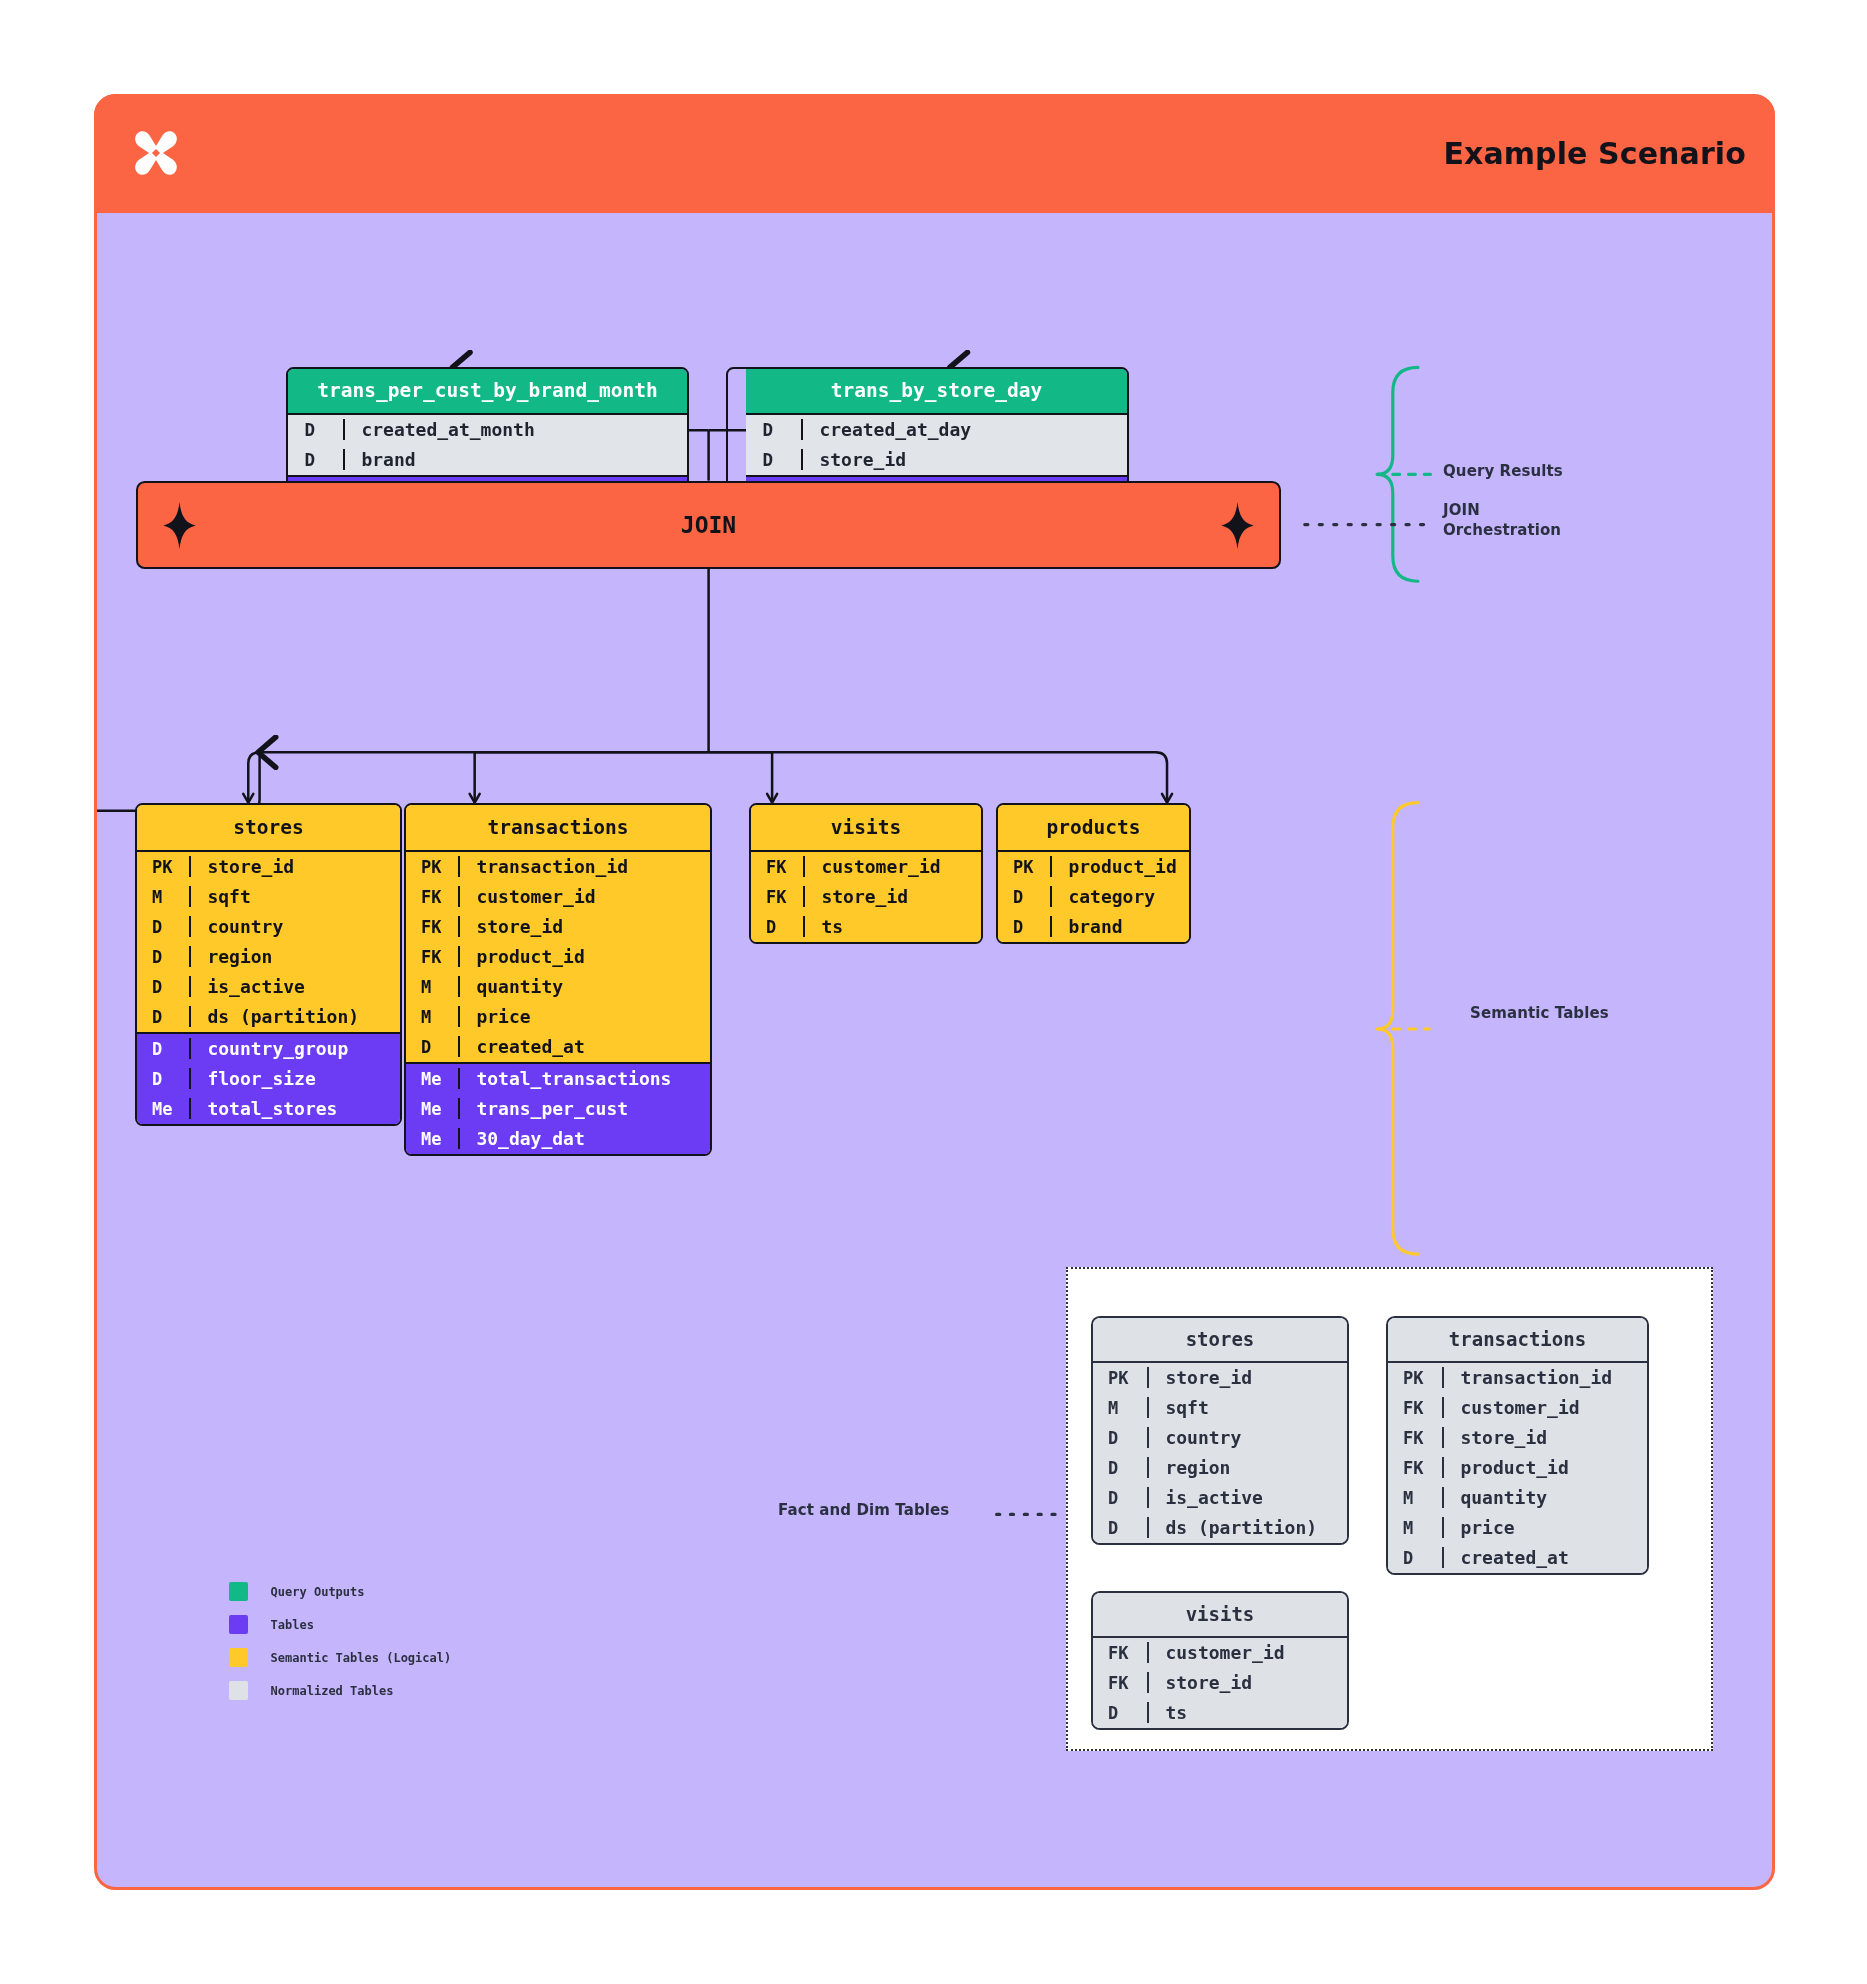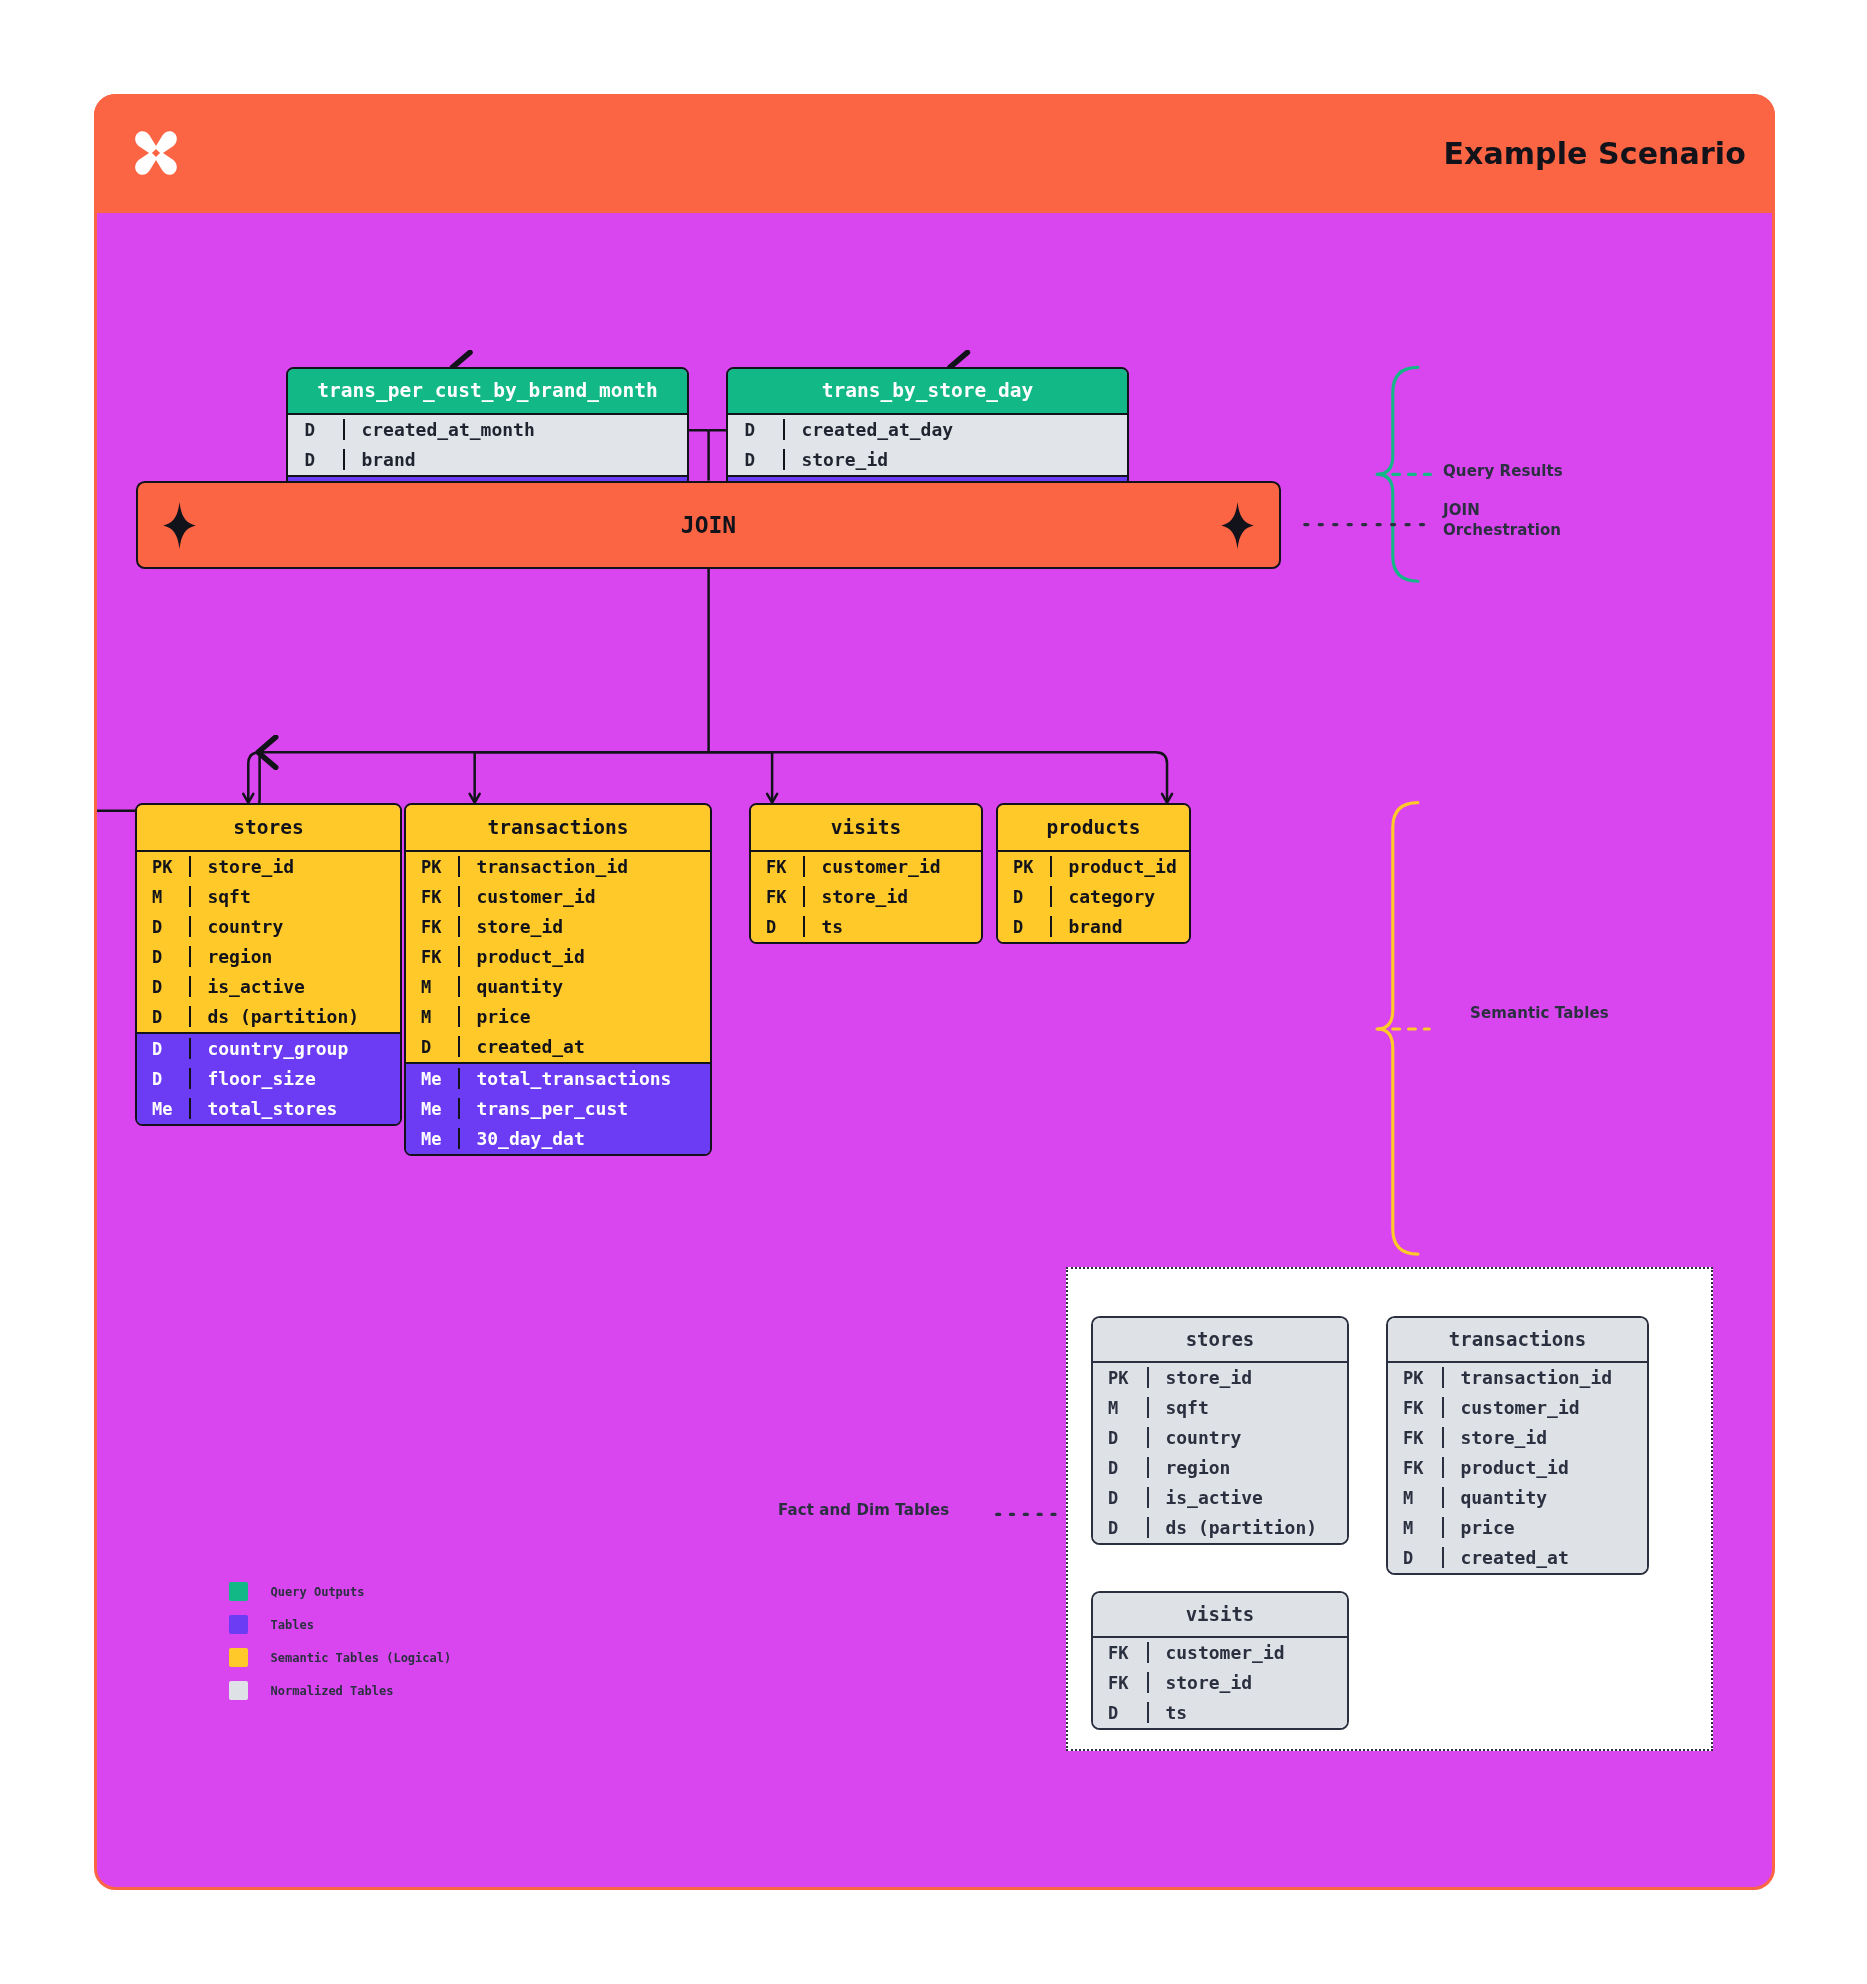--- a/index.html
+++ b/index.html
@@ -10,21 +10,21 @@
     overflow: hidden;
   }
 
   
   .card {
     position: absolute;
     left: 94px; top: 94px;
     width: 1681px; height: 1796px;
     border: 3.1px solid #FB6544;
     border-radius: 21.4px;
-    background: #d946ef;
+    background: #c4b5fd;
   }
   .card-header {
     position: absolute;
     left: -3.1px; top: -3.1px;
     width: 1681px; height: 119px;
     background: #FB6544;
     border-radius: 21.4px 21.4px 0 0;
     display: flex;
     align-items: center;
     justify-content: space-between;
@@ -223,21 +223,21 @@
         </div>
       </div>
       <div class="sect mets">
         <div class="row">
           <span class="k">Me</span>
           <span class="v">trans_per_cust</span>
         </div>
       </div>
     </div>
 
-    <div class="ent q-ent" style="left:629px; top:270px; width:403px;">
+    <div class="ent q-ent" style="left:629px; top:270px; width:403px;padding-left:18px;">
       <div class="ent-title">trans_by_store_day</div>
       <div class="sect dims">
         <div class="row">
           <span class="k">D</span>
           <span class="v">created_at_day</span>
         </div>
         <div class="row">
           <span class="k">D</span>
           <span class="v">store_id</span>
         </div>

